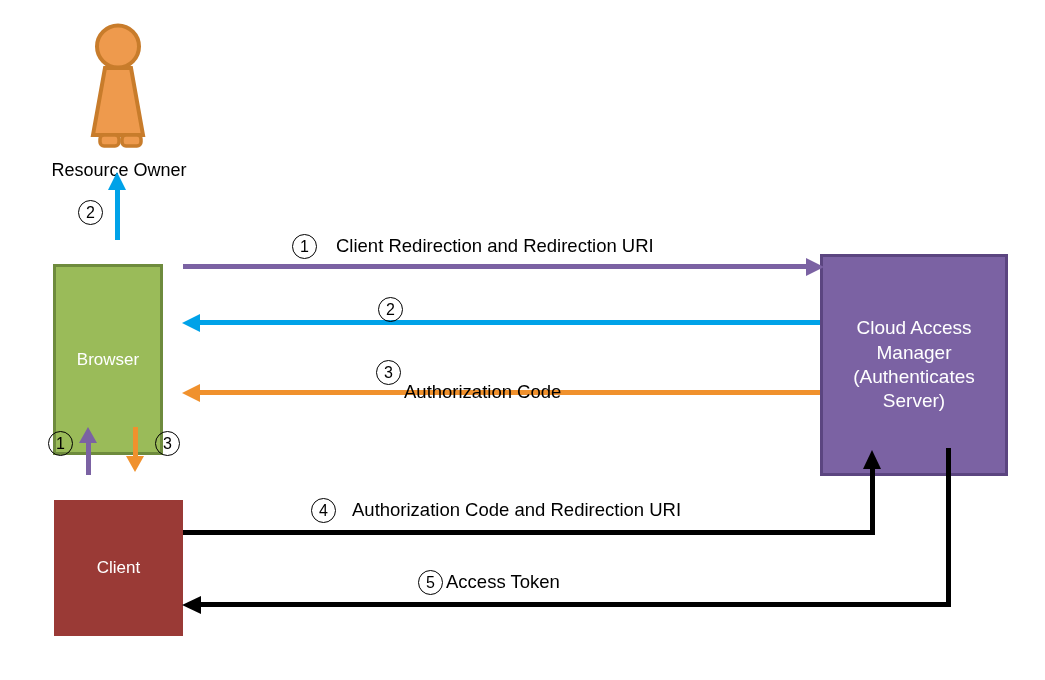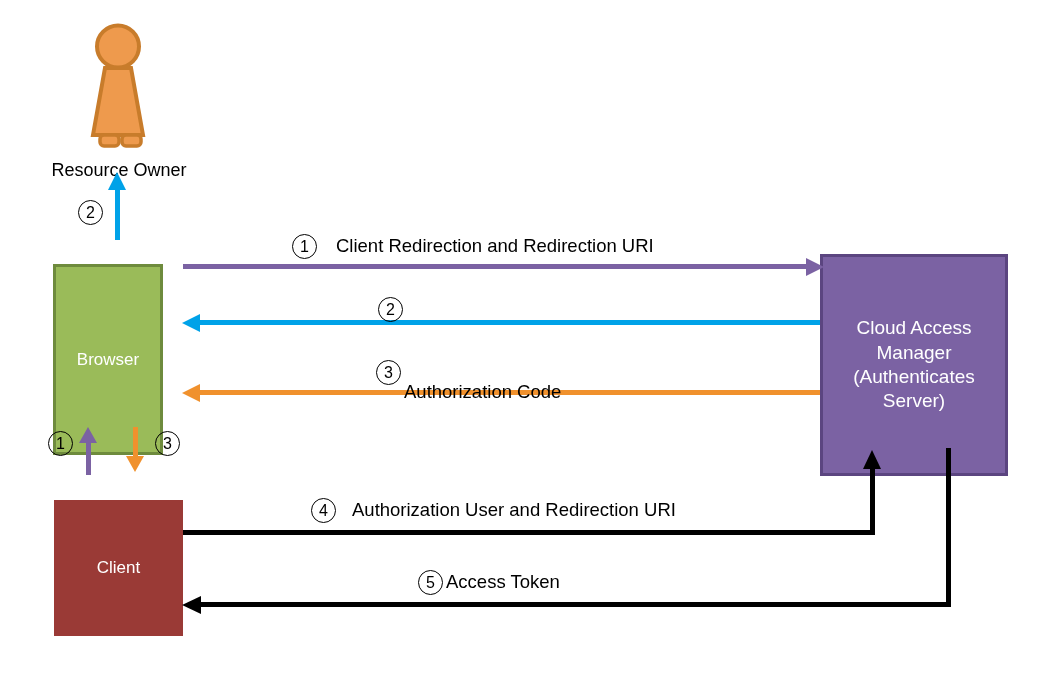--- a/index.html
+++ b/index.html
@@ -181,21 +181,21 @@
   <div class="step-badge" style="left:48px; top:431px;">1</div>
 
   <div class="line-v" style="left:133px; top:427px; height:31px; background:#F0912D;"></div>
   <div class="head head-down" style="left:126px; top:456px; border-top:16px solid #F0912D;"></div>
   <div class="step-badge" style="left:155px; top:431px;">3</div>
 
   <div class="line-h" style="left:183px; top:530px; width:692px; background:#000000;"></div>
   <div class="line-v" style="left:870px; top:468px; height:67px; background:#000000;"></div>
   <div class="head head-up" style="left:863px; top:450px; border-bottom:19px solid #000000;"></div>
   <div class="step-badge" style="left:311px; top:498px;">4</div>
-  <div class="flow-label" style="left:352px; top:499px;">Authorization User and Redirection URI</div>
+  <div class="flow-label" style="left:352px; top:499px;">Authorization Code and Redirection URI</div>
 
   <div class="line-v" style="left:946px; top:448px; height:159px; background:#000000;"></div>
   <div class="line-h" style="left:200px; top:602px; width:751px; background:#000000;"></div>
   <div class="head head-left" style="left:182px; top:595.5px; border-right:19px solid #000000;"></div>
   <div class="step-badge" style="left:418px; top:570px;">5</div>
   <div class="flow-label" style="left:446px; top:571px;">Access Token</div>
 
 </div>
 
 </body></html>

